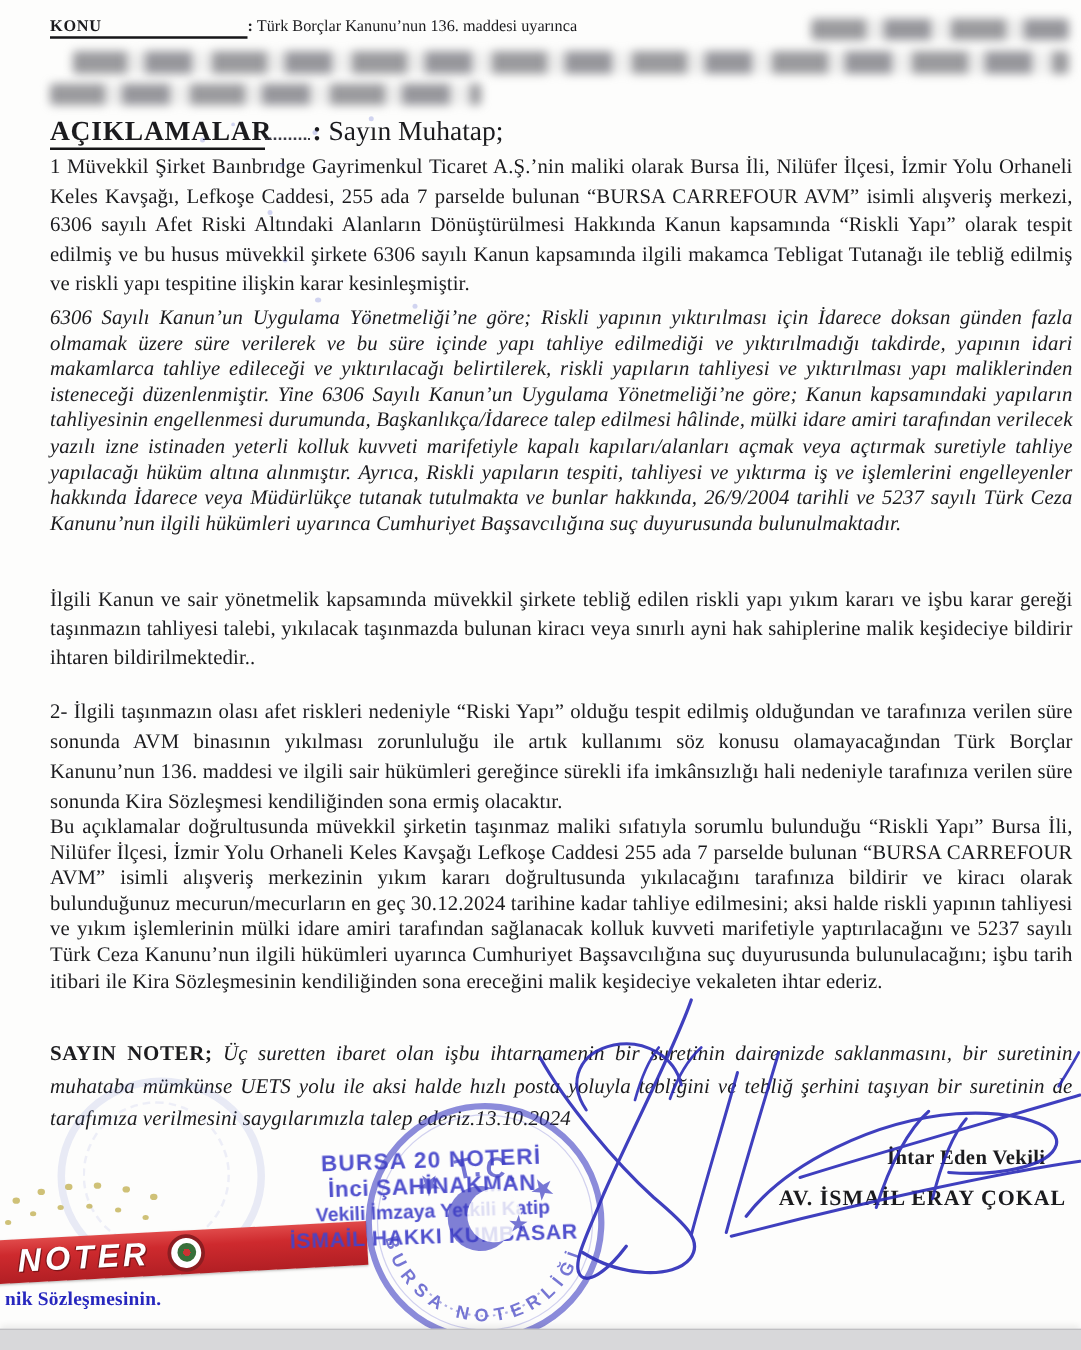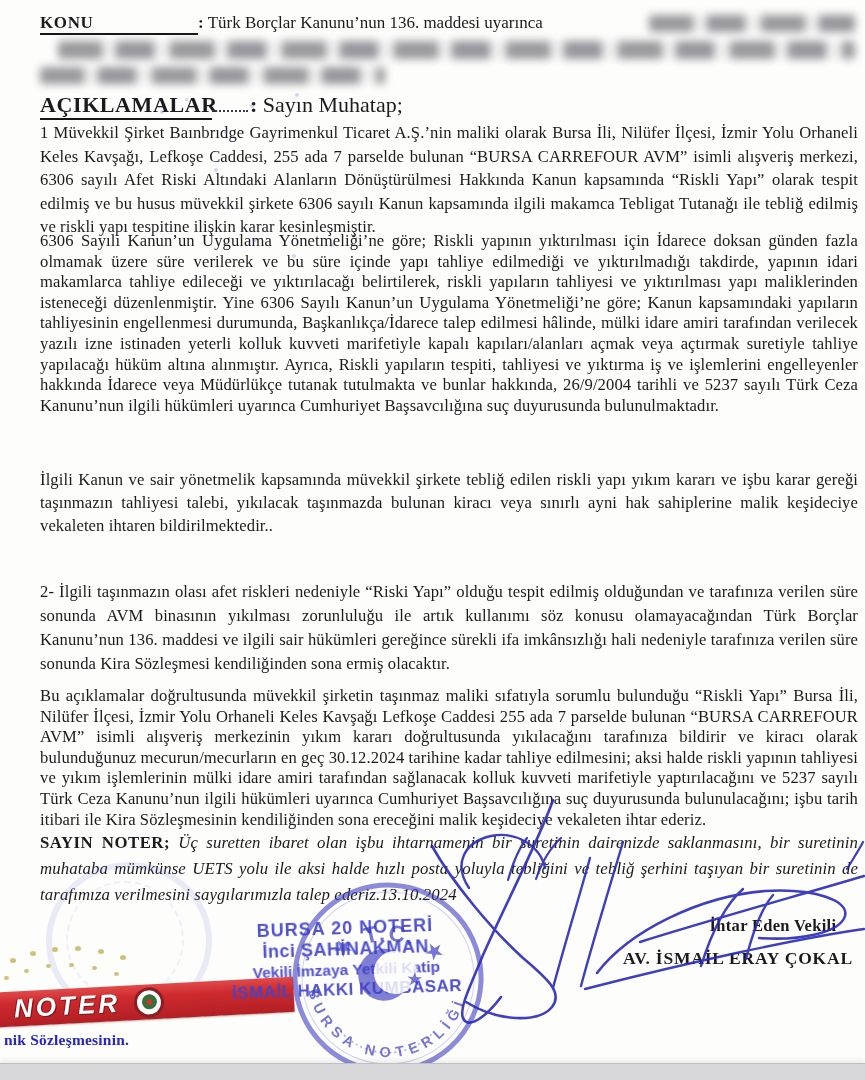--- a/index.html
+++ b/index.html
@@ -25,40 +25,40 @@
     text-align:justify;
     letter-spacing:.1px;
   }
   .heading-label{
     font-weight:bold;
     border-bottom:2px solid #161618;
     display:inline-block;
     color:var(--ink);
     letter-spacing:.6px;
   }
-  .konu-line{left:40px;top:13px;width:818px;font-size:17px;color:var(--ink);}
+  .konu-line{left:40px;top:13px;width:818px;font-size:13px;color:var(--ink);}
   .konu-label{width:158px;}
   .acik-line{left:40px;top:92px;width:818px;font-size:22px;color:var(--ink);}
   .acik-label{width:172px;}
   .dot-gap{display:inline-block;width:36px;border-bottom:2px dotted #3a3a44;height:14px;margin-right:2px;}
 
   .redact{
     position:absolute;
     filter:blur(4px);
     border-radius:3px;
     background:repeating-linear-gradient(90deg,
       rgba(125,125,130,.78) 0 44px, rgba(125,125,130,.12) 44px 58px,
       rgba(110,110,118,.72) 58px 96px, rgba(125,125,130,.10) 96px 112px);
   }
 
   .p1{top:121px;line-height:23.6px;}
-  .p2{top:231px;line-height:20.6px;}
+  .p2{top:244px;line-height:20.6px;font-style:italic;}
   .p3{top:468px;line-height:23px;}
-  .p4{top:580px;line-height:24px;}
-  .p5{top:651px;line-height:20.6px;margin-top:35px;}
+  .p4{top:557px;line-height:24px;}
+  .p5{top:651px;line-height:20.6px;}
   .p6{top:830px;line-height:26px;font-size:16.8px;}
   .p6 .noter-label{font-weight:bold;font-style:normal;letter-spacing:.5px;}
   .p6 .noter-body,.p6 .noter-date{font-style:italic;}
 
   .sig-title{left:688px;top:916px;width:170px;font-weight:bold;font-size:16.5px;color:var(--ink);text-align:center;letter-spacing:.3px;}
   .sig-name{left:618px;top:948px;width:240px;font-weight:bold;font-size:17.5px;color:var(--ink);text-align:center;letter-spacing:.8px;}
 
   
   .clerk-stamp{
     left:196px;top:918px;width:300px;
@@ -130,21 +130,21 @@
   <div class="redact" style="left:58px;top:41px;width:797px;height:18px;"></div>
   <div class="redact" style="left:40px;top:67px;width:345px;height:17px;"></div>
 
   <div class="abs acik-line">
     <span class="heading-label acik-label">AÇIKLAMALAR</span><span class="dot-gap"></span><span style="font-weight:bold;">:</span>
     <span>Sayın Muhatap;</span>
   </div>
 
   <div class="abs bodytext p1">1 Müvekkil Şirket Baınbrıdge Gayrimenkul Ticaret A.Ş.’nin maliki olarak Bursa İli, Nilüfer İlçesi, İzmir Yolu Orhaneli Keles Kavşağı, Lefkoşe Caddesi, 255 ada 7 parselde bulunan “BURSA CARREFOUR AVM” isimli alışveriş merkezi, 6306 sayılı Afet Riski Altındaki Alanların Dönüştürülmesi Hakkında Kanun kapsamında “Riskli Yapı” olarak tespit edilmiş ve bu husus müvekkil şirkete 6306 sayılı Kanun kapsamında ilgili makamca Tebligat Tutanağı ile tebliğ edilmiş ve riskli yapı tespitine ilişkin karar kesinleşmiştir.</div>
   <div class="abs bodytext p2">6306 Sayılı Kanun’un Uygulama Yönetmeliği’ne göre; Riskli yapının yıktırılması için İdarece doksan günden fazla olmamak üzere süre verilerek ve bu süre içinde yapı tahliye edilmediği ve yıktırılmadığı takdirde, yapının idari makamlarca tahliye edileceği ve yıktırılacağı belirtilerek, riskli yapıların tahliyesi ve yıktırılması yapı maliklerinden isteneceği düzenlenmiştir. Yine 6306 Sayılı Kanun’un Uygulama Yönetmeliği’ne göre; Kanun kapsamındaki yapıların tahliyesinin engellenmesi durumunda, Başkanlıkça/İdarece talep edilmesi hâlinde, mülki idare amiri tarafından verilecek yazılı izne istinaden yeterli kolluk kuvveti marifetiyle kapalı kapıları/alanları açmak veya açtırmak suretiyle tahliye yapılacağı hüküm altına alınmıştır. Ayrıca, Riskli yapıların tespiti, tahliyesi ve yıktırma iş ve işlemlerini engelleyenler hakkında İdarece veya Müdürlükçe tutanak tutulmakta ve bunlar hakkında, 26/9/2004 tarihli ve 5237 sayılı Türk Ceza Kanunu’nun ilgili hükümleri uyarınca Cumhuriyet Başsavcılığına suç duyurusunda bulunulmaktadır.</div>
-  <div class="abs bodytext p3">İlgili Kanun ve sair yönetmelik kapsamında müvekkil şirkete tebliğ edilen riskli yapı yıkım kararı ve işbu karar gereği taşınmazın tahliyesi talebi, yıkılacak taşınmazda bulunan kiracı veya sınırlı ayni hak sahiplerine malik keşideciye vekaleten ihtaren bildirilmektedir..</div>
+  <div class="abs bodytext p3">İlgili Kanun ve sair yönetmelik kapsamında müvekkil şirkete tebliğ edilen riskli yapı yıkım kararı ve işbu karar gereği taşınmazın tahliyesi talebi, yıkılacak taşınmazda bulunan kiracı veya sınırlı ayni hak sahiplerine malik keşideciye bildirir ihtaren bildirilmektedir..</div>
   <div class="abs bodytext p4">2- İlgili taşınmazın olası afet riskleri nedeniyle “Riski Yapı” olduğu tespit edilmiş olduğundan ve tarafınıza verilen süre sonunda AVM binasının yıkılması zorunluluğu ile artık kullanımı söz konusu olamayacağından Türk Borçlar Kanunu’nun 136. maddesi ve ilgili sair hükümleri gereğince sürekli ifa imkânsızlığı hali nedeniyle tarafınıza verilen süre sonunda Kira Sözleşmesi kendiliğinden sona ermiş olacaktır.</div>
   <div class="abs bodytext p5">Bu açıklamalar doğrultusunda müvekkil şirketin taşınmaz maliki sıfatıyla sorumlu bulunduğu “Riskli Yapı” Bursa İli, Nilüfer İlçesi, İzmir Yolu Orhaneli Keles Kavşağı Lefkoşe Caddesi 255 ada 7 parselde bulunan “BURSA CARREFOUR AVM” isimli alışveriş merkezinin yıkım kararı doğrultusunda yıkılacağını tarafınıza bildirir ve kiracı olarak bulunduğunuz mecurun/mecurların en geç 30.12.2024 tarihine kadar tahliye edilmesini; aksi halde riskli yapının tahliyesi ve yıkım işlemlerinin mülki idare amiri tarafından sağlanacak kolluk kuvveti marifetiyle yaptırılacağını ve 5237 sayılı Türk Ceza Kanunu’nun ilgili hükümleri uyarınca Cumhuriyet Başsavcılığına suç duyurusunda bulunulacağını; işbu tarih itibari ile Kira Sözleşmesinin kendiliğinden sona ereceğini malik keşideciye vekaleten  ihtar ederiz.</div>
 
   <div class="abs bodytext p6">
     <span class="noter-label">SAYIN NOTER;</span>
     <span class="noter-body">Üç suretten ibaret olan işbu ihtarnamenin bir suretinin dairenizde saklanmasını, bir suretinin muhataba mümkünse UETS yolu ile aksi halde hızlı posta yoluyla tebliğini ve tebliğ şerhini taşıyan bir suretinin de tarafımıza verilmesini saygılarımızla talep ederiz.</span><span class="noter-date">13.10.2024</span>
   </div>
 
   <div class="abs sig-title">İhtar Eden Vekili</div>
   <div class="abs sig-name">AV. İSMAİL ERAY ÇOKAL</div>

